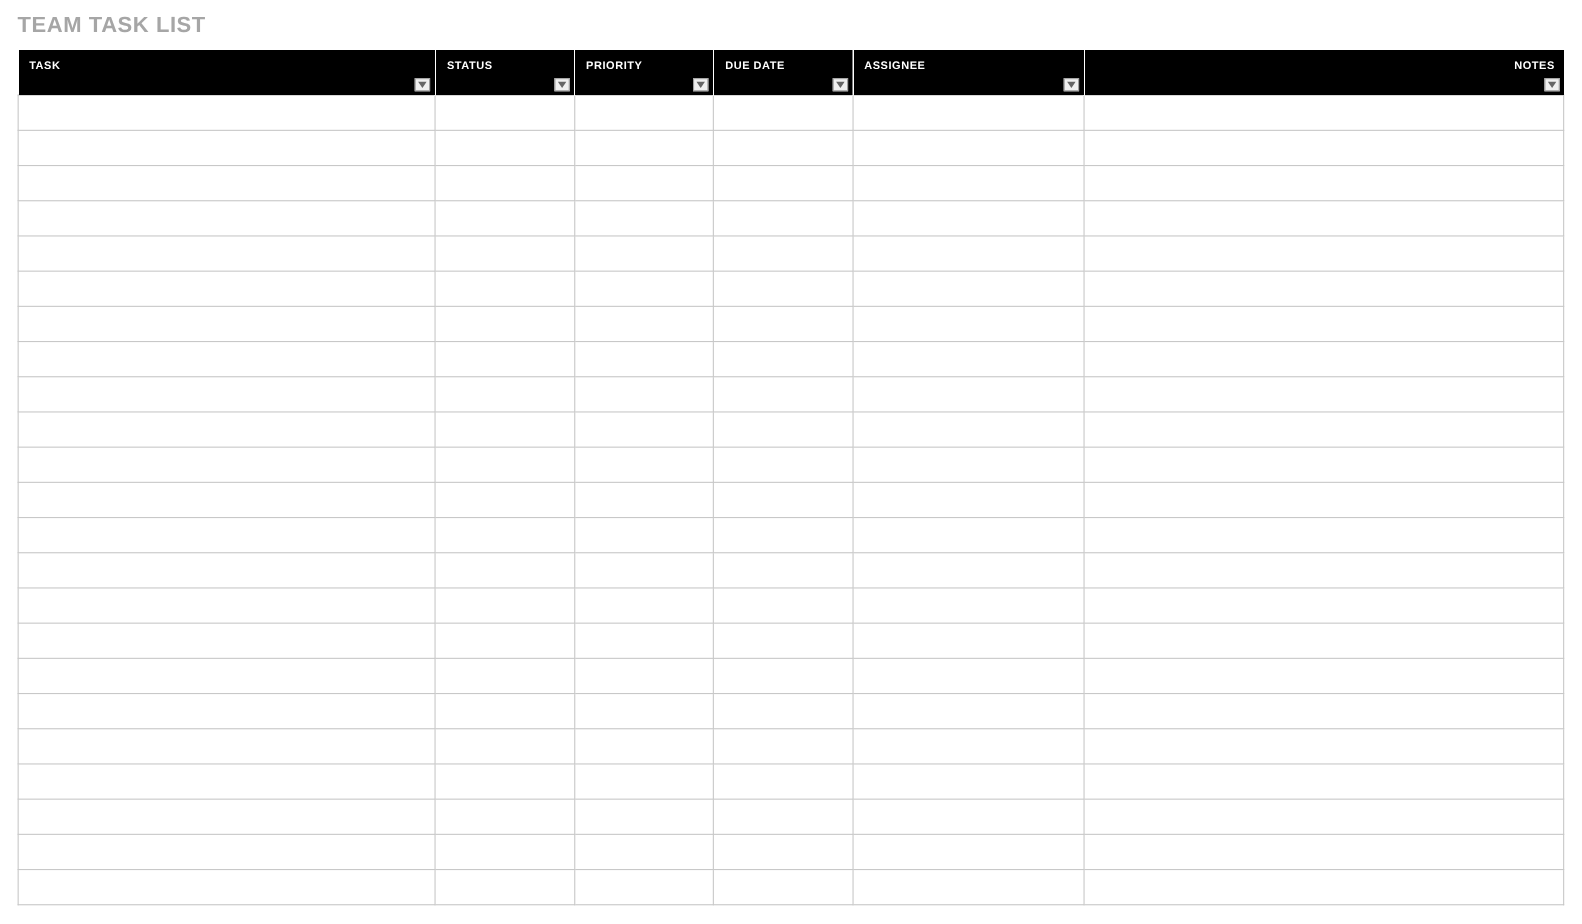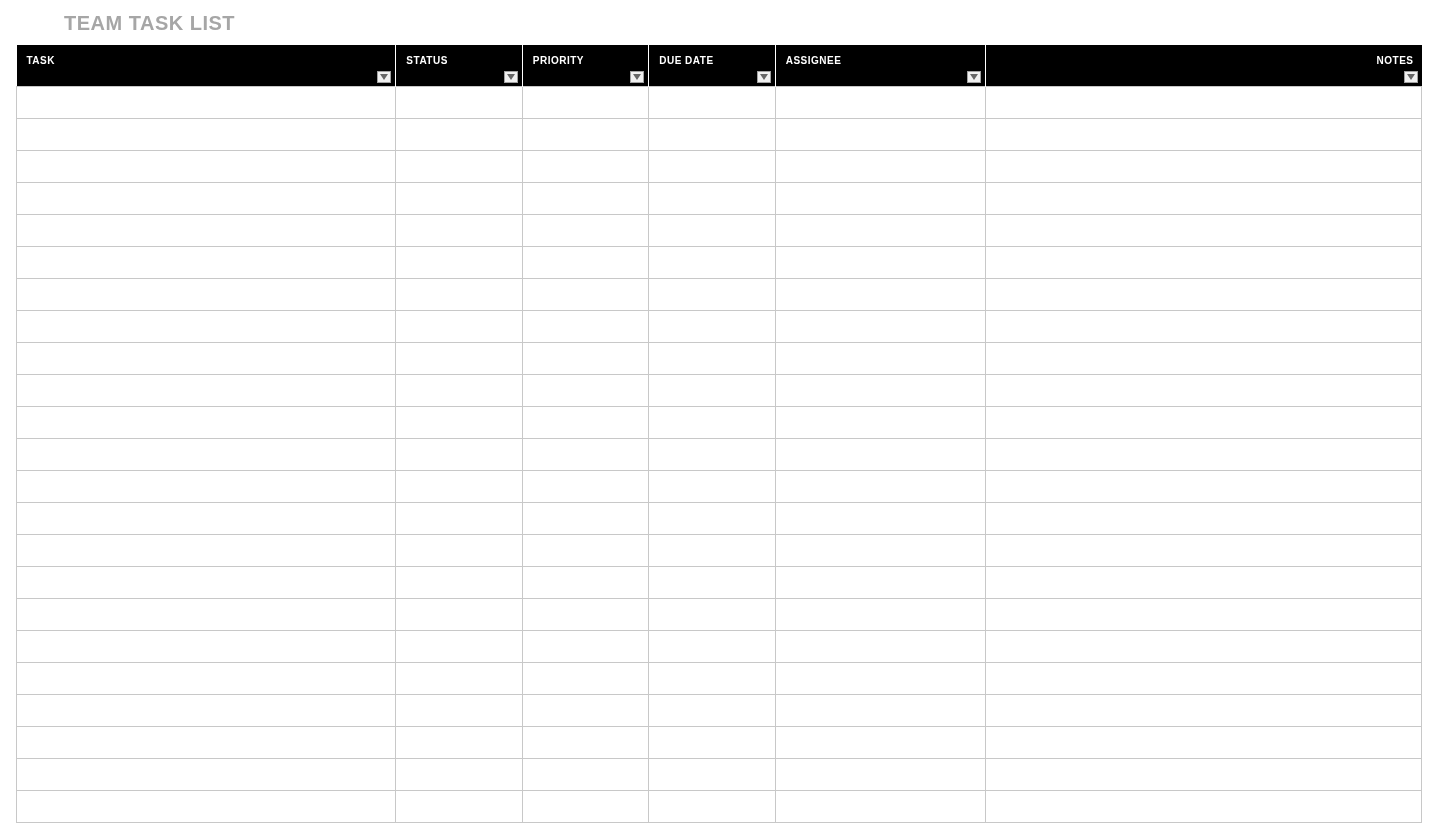--- a/index.html
+++ b/index.html
@@ -11,21 +11,20 @@
       font-family: Arial, Helvetica, sans-serif;
       background: #ffffff;
       padding: 12px 16px;
     }
     .page-title {
       font-size: 20px;
       font-weight: bold;
       color: #a6a6a6;
       letter-spacing: 0.5px;
       margin-bottom: 10px;
-      margin-left: 48px;
     }
     .task-table {
       width: 100%;
       border-collapse: collapse;
       table-layout: fixed;
     }
     .task-table thead th {
       background: #000000;
       color: #ffffff;
       font-size: 10px;

